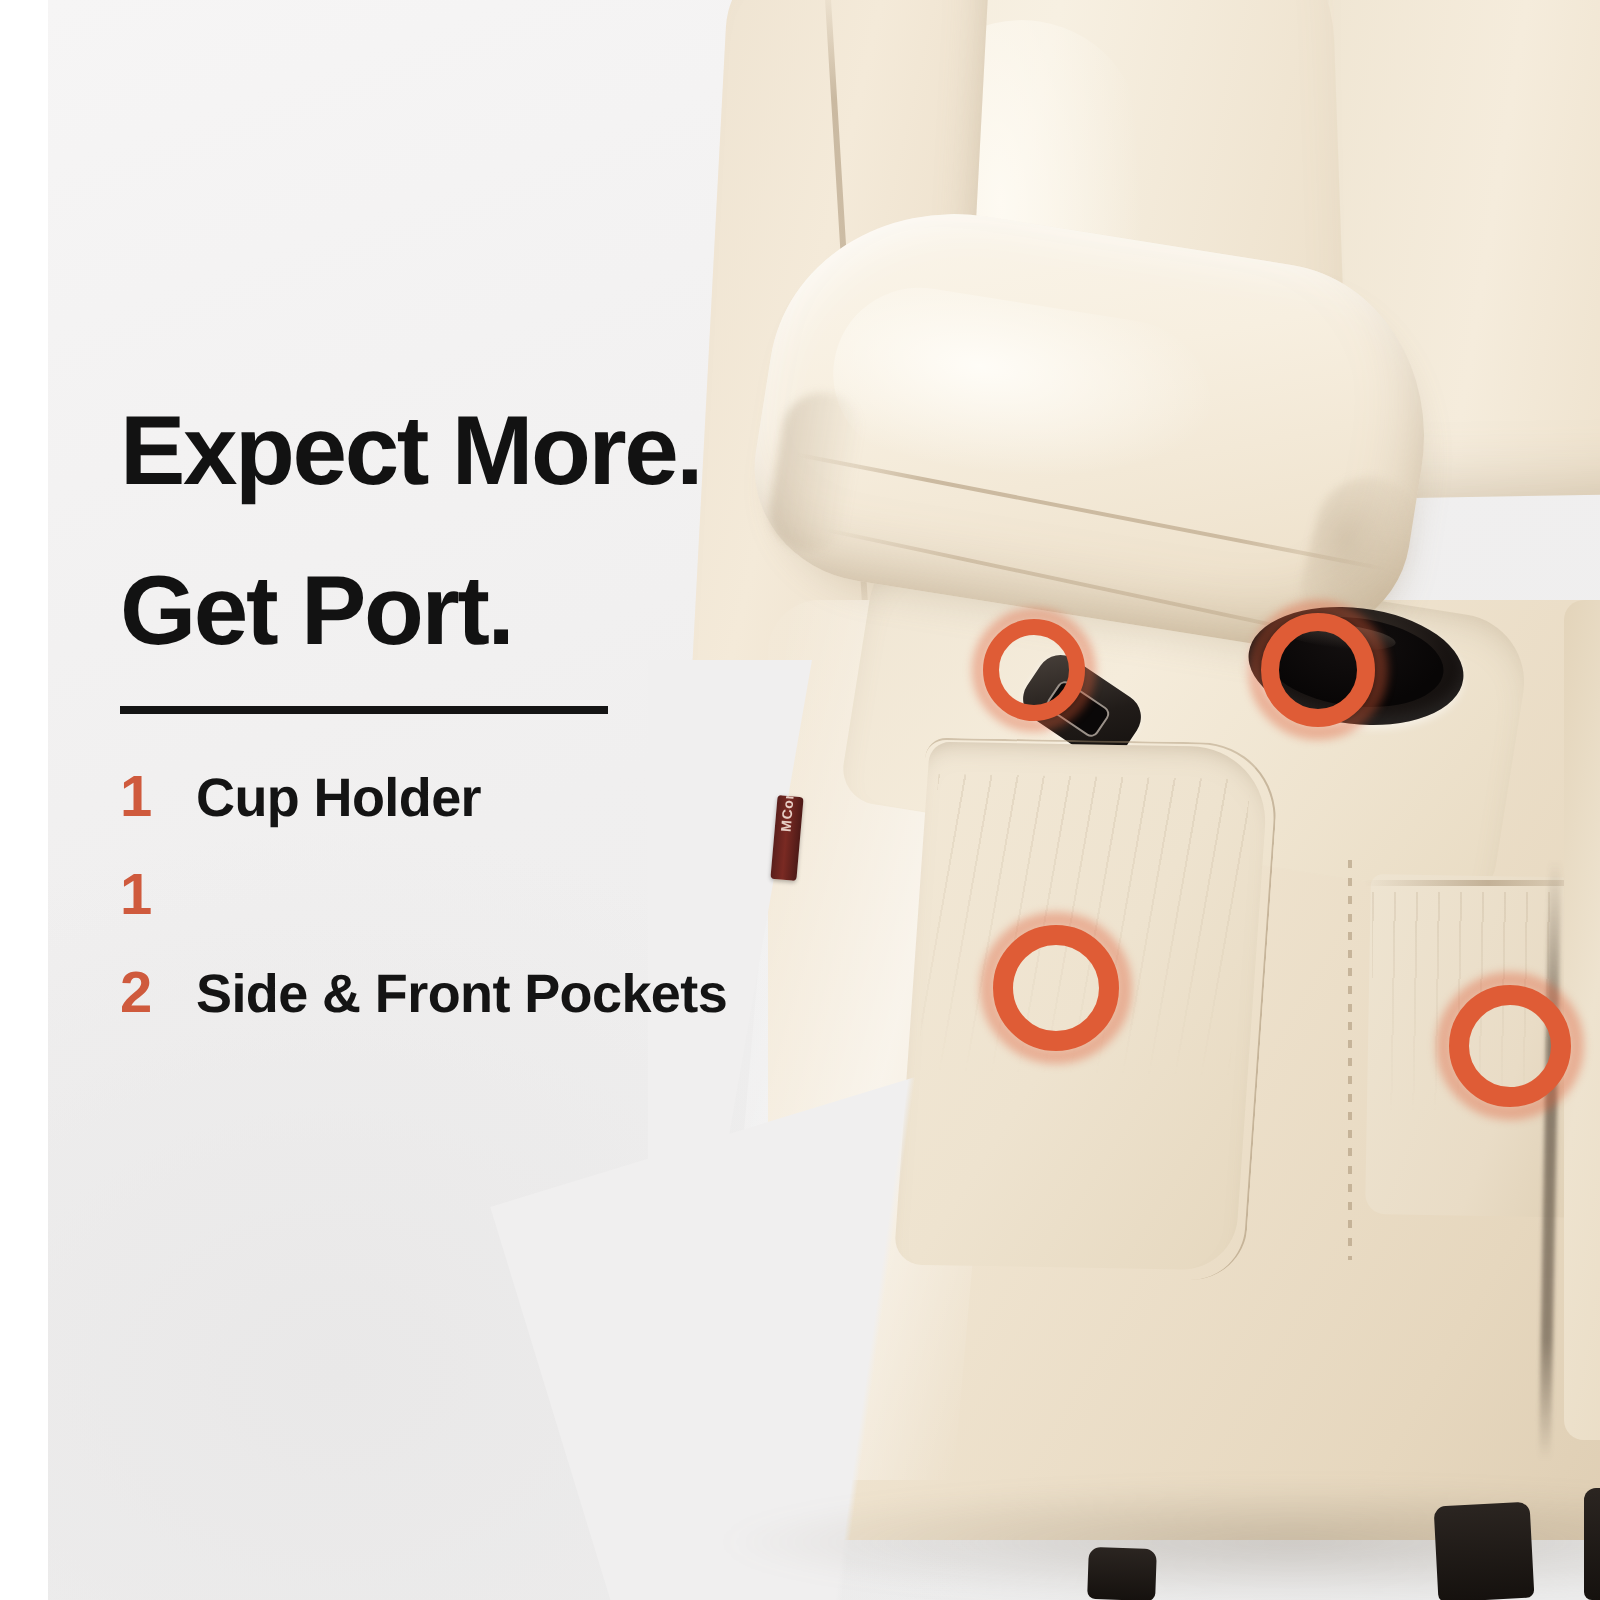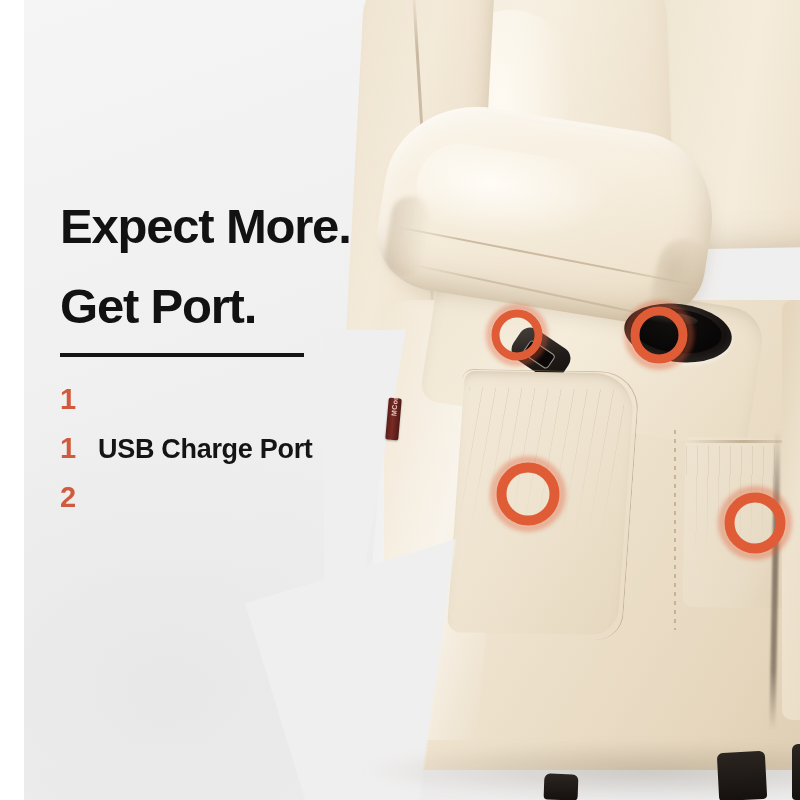--- a/index.html
+++ b/index.html
@@ -476,23 +476,24 @@
     </div>
 
   <div class="headline headline-1">Expect More.</div>
   <div class="headline headline-2">Get Port.</div>
 
   <div class="rule"></div>
 
   <div class="feature-list" id="feature-list">
       <div class="feature-row">
         <div class="f-num">1</div>
+        <div class="f-label">Cup Holder</div>
       </div>
       <div class="feature-row">
         <div class="f-num">1</div>
-        <div class="f-label">USB Charge Port</div>
       </div>
       <div class="feature-row">
         <div class="f-num">2</div>
+        <div class="f-label">Side &amp; Front Pockets</div>
       </div>
     </div>
 
 </div>
 
 </body></html>

